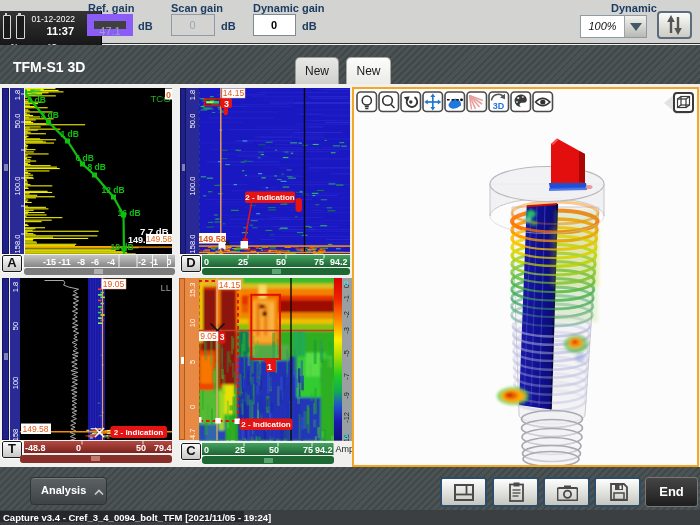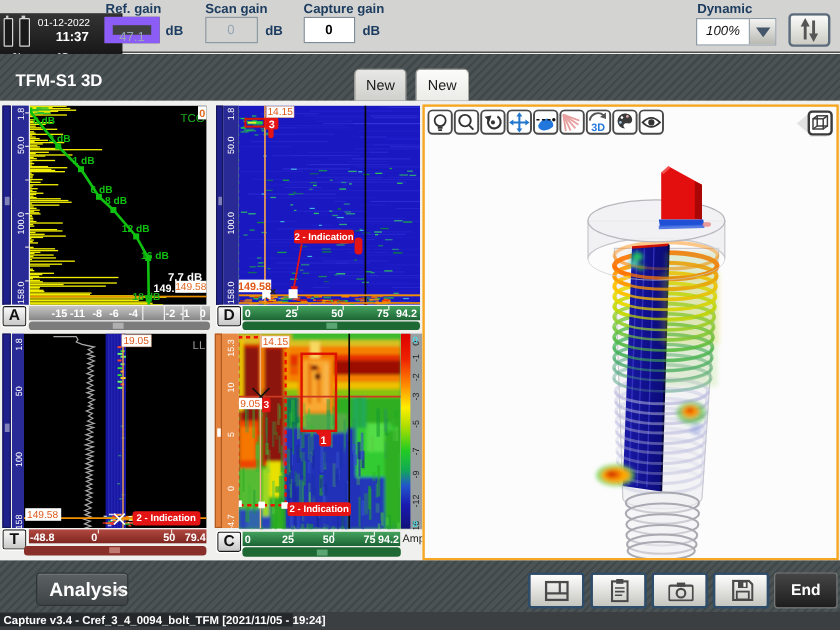--- a/index.html
+++ b/index.html
@@ -24,24 +24,24 @@
     <div class="abs" style="left:29px;top:14px;width:32px;font-size:11px;font-weight:bold;color:#fff;text-align:right;margin-left:13px;">11:37</div>
     <div class="abs" style="left:5px;top:31px;width:20px;font-size:8.5px;font-weight:bold;color:#e8e8e8;">--%</div>
     <div class="abs" style="left:42px;top:31px;width:24px;font-size:8.5px;font-weight:bold;color:#e8e8e8;">--°C</div>
   </div>
   <div class="abs navy" style="left:88px;top:2px;">Ref. gain</div>
   <div class="abs" style="left:87px;top:14px;width:46px;height:22px;border:7px solid #8b5cf6;background:#404040;color:#97a6b4;font-size:11px;line-height:20px;text-align:center;">47.1</div>
   <div class="abs navy" style="left:138px;top:20px;">dB</div>
   <div class="abs navy" style="left:171px;top:2px;">Scan gain</div>
   <div class="abs" style="left:170.5px;top:14px;width:44px;height:22px;border:1px solid #8e9aa4;background:#d3d3d1;color:#97a6b4;font-size:11px;line-height:20px;text-align:center;">0</div>
   <div class="abs navy" style="left:221px;top:20px;">dB</div>
-  <div class="abs navy" style="left:253px;top:2px;">Capture gain</div>
+  <div class="abs navy" style="left:253px;top:2px;">Dynamic gain</div>
   <div class="abs" style="left:252.5px;top:14px;width:43px;height:22px;border:1px solid #7e8a94;background:#fff;color:#000;font-weight:bold;font-size:11px;line-height:20px;text-align:center;">0</div>
   <div class="abs navy" style="left:302px;top:20px;">dB</div>
-  <div class="abs navy" style="left:581px;top:2px;">Dynamic</div>
+  <div class="abs navy" style="left:611px;top:2px;">Dynamic</div>
   <div class="abs" style="left:580px;top:15px;width:67px;height:23px;border:1px solid #8e9aa4;background:#fff;">
     <div class="abs" style="left:0;top:0;width:43px;height:21px;font-size:11px;color:#111;text-align:center;line-height:21px;font-style:italic;">100%</div>
     <div class="abs" style="left:43px;top:0;width:22px;height:21px;background:linear-gradient(#f2f2f0,#b9b9b3);border-left:1px solid #9aa4ac;">
       <div class="abs" style="left:5px;top:7px;width:0;height:0;border-left:6px solid transparent;border-right:6px solid transparent;border-top:8px solid #44566a;"></div>
     </div>
   </div>
   <div class="abs" style="left:657px;top:10.5px;width:35px;height:28px;border:2px solid #5c6c7c;border-radius:4px;background:linear-gradient(#fbfbf9,#ccccc4);">
     <svg width="31" height="24" viewBox="0 0 31 24">
       <g stroke="#555" stroke-width="2.4" fill="#555">
         <line x1="12" y1="7" x2="12" y2="20"></line>
@@ -1369,21 +1369,21 @@
       <ellipse cx="550" cy="435" rx="30" ry="8.5"></ellipse>
       <ellipse cx="549.5" cy="444" rx="29.5" ry="8.5"></ellipse>
       <ellipse cx="549.5" cy="451.5" rx="29" ry="8"></ellipse>
       <ellipse cx="549" cy="457" rx="28" ry="7.5"></ellipse>
     </g>
   </svg>
 </div>
 
 <div class="abs stripes" style="left:0;top:467px;width:700px;height:43px;">
   <div class="abs" style="left:30px;top:10px;width:77px;height:28px;background:linear-gradient(#5c6264,#3e4446);border:1px solid #2e3436;border-radius:4px;box-shadow:inset 0 1px 0 rgba(255,255,255,0.15);">
-    <span style="position:absolute;left:10px;top:6px;font-size:16px;font-weight:bold;color:#fff;">Analysis</span>
+    <span style="position:absolute;left:10px;top:6px;font-size:11px;font-weight:bold;color:#fff;">Analysis</span>
     <svg class="abs" style="left:63px;top:11px;" width="10" height="7" viewBox="0 0 10 7">
       <path d="M1 5.5 L5 1.5 L9 5.5" fill="none" stroke="#cccccc" stroke-width="1.6"></path>
     </svg>
   </div>
 
   <div class="abs btn3" style="left:440px;top:10px;width:47px;height:30px;border:2px solid #2e4d6b;border-radius:3px;background:linear-gradient(#fefefe,#c6c6c0);">
     <svg class="abs" style="left:12px;top:5px;" width="20" height="17" viewBox="0 0 20 17">
       <rect x="1" y="1" width="18" height="15" fill="none" stroke="#4a4a4a" stroke-width="2"></rect>
       <line x1="1" y1="10.5" x2="19" y2="10.5" stroke="#4a4a4a" stroke-width="1.8"></line>
       <line x1="12.5" y1="1" x2="12.5" y2="10.5" stroke="#4a4a4a" stroke-width="1.8"></line>

